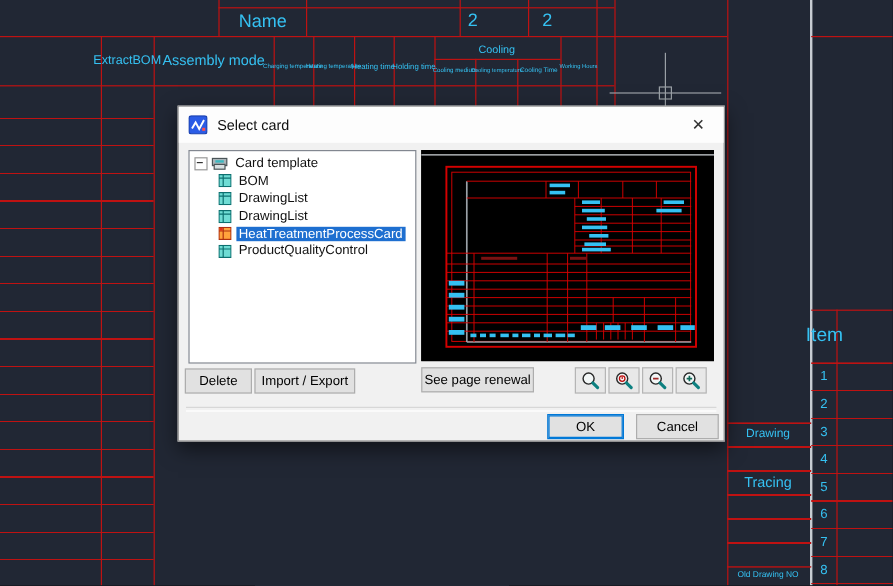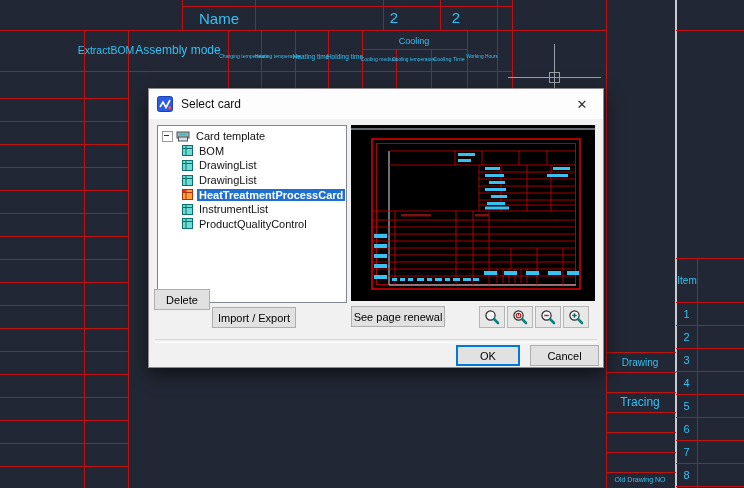--- a/index.html
+++ b/index.html
@@ -30,21 +30,21 @@
   .titlebar{position:absolute;left:0;top:0;right:0;height:30px;background:#fdfdfd;
             display:flex;align-items:center;}
   .titlebar .ticon{width:16px;height:16px;margin-left:8px;}
   .titlebar .ttext{margin-left:8px;font-size:12px;color:#101010;}
   .closebtn{position:absolute;right:0;top:0;width:42px;height:30px;display:flex;align-items:center;
             justify-content:center;font-size:13px;color:#333;cursor:pointer;}
   .treebox{position:absolute;left:8px;top:36px;width:188px;height:176px;background:#fff;
            border:1px solid #828790;overflow:hidden;font-size:11px;color:#111;}
   .trow{display:flex;align-items:center;height:14.6px;white-space:nowrap;}
   .trow .lbl{padding:0 2px;}
-  .trow.sel .lbl{background:#1e6fd0;color:#fff;font-weight:bold;}
+  .trow.sel .lbl{background:#1e6fd0;color:#fff;}
   .expand{width:9px;height:9px;border:1px solid #999;margin:0 3px 0 4px;position:relative;background:#fff;flex:0 0 9px;}
   .expand::after{content:"";position:absolute;left:1px;top:3px;width:5px;height:1px;background:#333;}
   .child{padding-left:24px;}
   .ticon11{width:11px;height:11px;margin-right:4px;flex:0 0 11px;}
   .btn{position:absolute;background:#e1e1e1;border:1px solid #adadad;font-size:11px;color:#000;
        display:flex;align-items:center;justify-content:center;cursor:pointer;
        font-family:"Liberation Sans",sans-serif;}
   .btn.focus{border:1px solid #0078d7;box-shadow:inset 0 0 0 1px #0078d7;}
   .zoombtn{position:absolute;width:24px;height:20px;top:217px;background:#e8e8e8;border:1px solid #b5b5b5;
        display:flex;align-items:center;justify-content:center;cursor:pointer;}
@@ -95,21 +95,21 @@
   <div class="ctext" style="left:178px;top:50px;font-size:12px">Assembly mode</div>
   <div class="ctext" style="left:244px;top:56px;font-size:6px;transform:translate(-50%,-50%) scale(.85)">Charging temperature</div>
   <div class="ctext" style="left:278px;top:56px;font-size:6px;transform:translate(-50%,-50%) scale(.85)">Heating temperature</div>
   <div class="ctext" style="left:311px;top:56px;font-size:6.5px">Heating time</div>
   <div class="ctext" style="left:345px;top:56px;font-size:6.5px">Holding time</div>
   <div class="ctext" style="left:414px;top:41px;font-size:9px">Cooling</div>
   <div class="ctext" style="left:379px;top:59px;font-size:6px;transform:translate(-50%,-50%) scale(.85)">Cooling medium</div>
   <div class="ctext" style="left:414px;top:59px;font-size:6px;transform:translate(-50%,-50%) scale(.8)">Cooling temperature</div>
   <div class="ctext" style="left:449px;top:59px;font-size:6px;transform:translate(-50%,-50%) scale(.9)">Cooling Time</div>
   <div class="ctext" style="left:482px;top:56px;font-size:6px;transform:translate(-50%,-50%) scale(.8)">Working Hours</div>
-  <div class="ctext" style="left:687px;top:280px;font-size:10px">Item</div>
+  <div class="ctext" style="left:687px;top:280px;font-size:16px">Item</div>
   <div class="ctext" style="left:640px;top:362px;font-size:10px">Drawing</div>
   <div class="ctext" style="left:640px;top:402px;font-size:12px">Tracing</div>
   <div class="ctext" style="left:640px;top:479px;font-size:7px">Old Drawing NO</div>
 
   <div class="itemcol">
     <span>1</span>
     <span>2</span>
     <span>3</span>
     <span>4</span>
     <span>5</span>
@@ -169,28 +169,20 @@
         <span class="lbl">DrawingList</span>
       </div>
       <div class="trow child sel">
         <svg class="ticon11" viewBox="0 0 11 11">
             <rect x="0.5" y="0.5" width="10" height="10" fill="#ffa23c" stroke="#b03010"></rect>
             <line x1="0.5" y1="3.5" x2="10.5" y2="3.5" stroke="#b03010"></line>
             <line x1="4" y1="0.5" x2="4" y2="10.5" stroke="#b03010"></line>
             <rect x="1" y="1" width="2.6" height="2.2" fill="#e03018"></rect>
           </svg>
         <span class="lbl">HeatTreatmentProcessCard</span>
-      </div>
-      <div class="trow child">
-        <svg class="ticon11" viewBox="0 0 11 11">
-            <rect x="0.5" y="0.5" width="10" height="10" fill="#6fdcd4" stroke="#0d7070"></rect>
-            <line x1="0.5" y1="3.5" x2="10.5" y2="3.5" stroke="#0d7070"></line>
-            <line x1="4" y1="0.5" x2="4" y2="10.5" stroke="#0d7070"></line>
-          </svg>
-        <span class="lbl">InstrumentList</span>
       </div>
       <div class="trow child">
         <svg class="ticon11" viewBox="0 0 11 11">
             <rect x="0.5" y="0.5" width="10" height="10" fill="#6fdcd4" stroke="#0d7070"></rect>
             <line x1="0.5" y1="3.5" x2="10.5" y2="3.5" stroke="#0d7070"></line>
             <line x1="4" y1="0.5" x2="4" y2="10.5" stroke="#0d7070"></line>
           </svg>
         <span class="lbl">ProductQualityControl</span>
       </div>
     </div>
@@ -279,21 +271,21 @@
           <rect x="76" y="153" width="5" height="3"></rect>
             <rect x="84" y="153" width="7" height="3"></rect>
           <rect x="94" y="153" width="5" height="3"></rect>
             <rect x="102" y="153" width="7" height="3"></rect>
           <rect x="112" y="153" width="8" height="3"></rect>
             <rect x="122" y="153" width="6" height="3"></rect>
         </g>
       </svg>
     </div>
 
-    <div class="btn" style="left:5px;top:200px;width:54px;height:19px">Delete</div>
+    <div class="btn" style="left:5px;top:218px;width:54px;height:19px">Delete</div>
     <div class="btn" style="left:202px;top:217px;width:92px;height:19px">See page renewal</div>
     <div class="btn" style="left:63px;top:218px;width:82px;height:19px">Import / Export</div>
 
     <div class="zoombtn" style="left:330px">
       <svg width="16" height="16" viewBox="0 0 16 16">
         <circle cx="6.5" cy="6.5" r="4.6" fill="#f2f6f6" stroke="#2a2a2a" stroke-width="1.2"></circle>
         <line x1="10" y1="10" x2="14" y2="14" stroke="#0d8080" stroke-width="2.6" stroke-linecap="round"></line>
       </svg>
     </div>
     <div class="zoombtn" style="left:358px">

